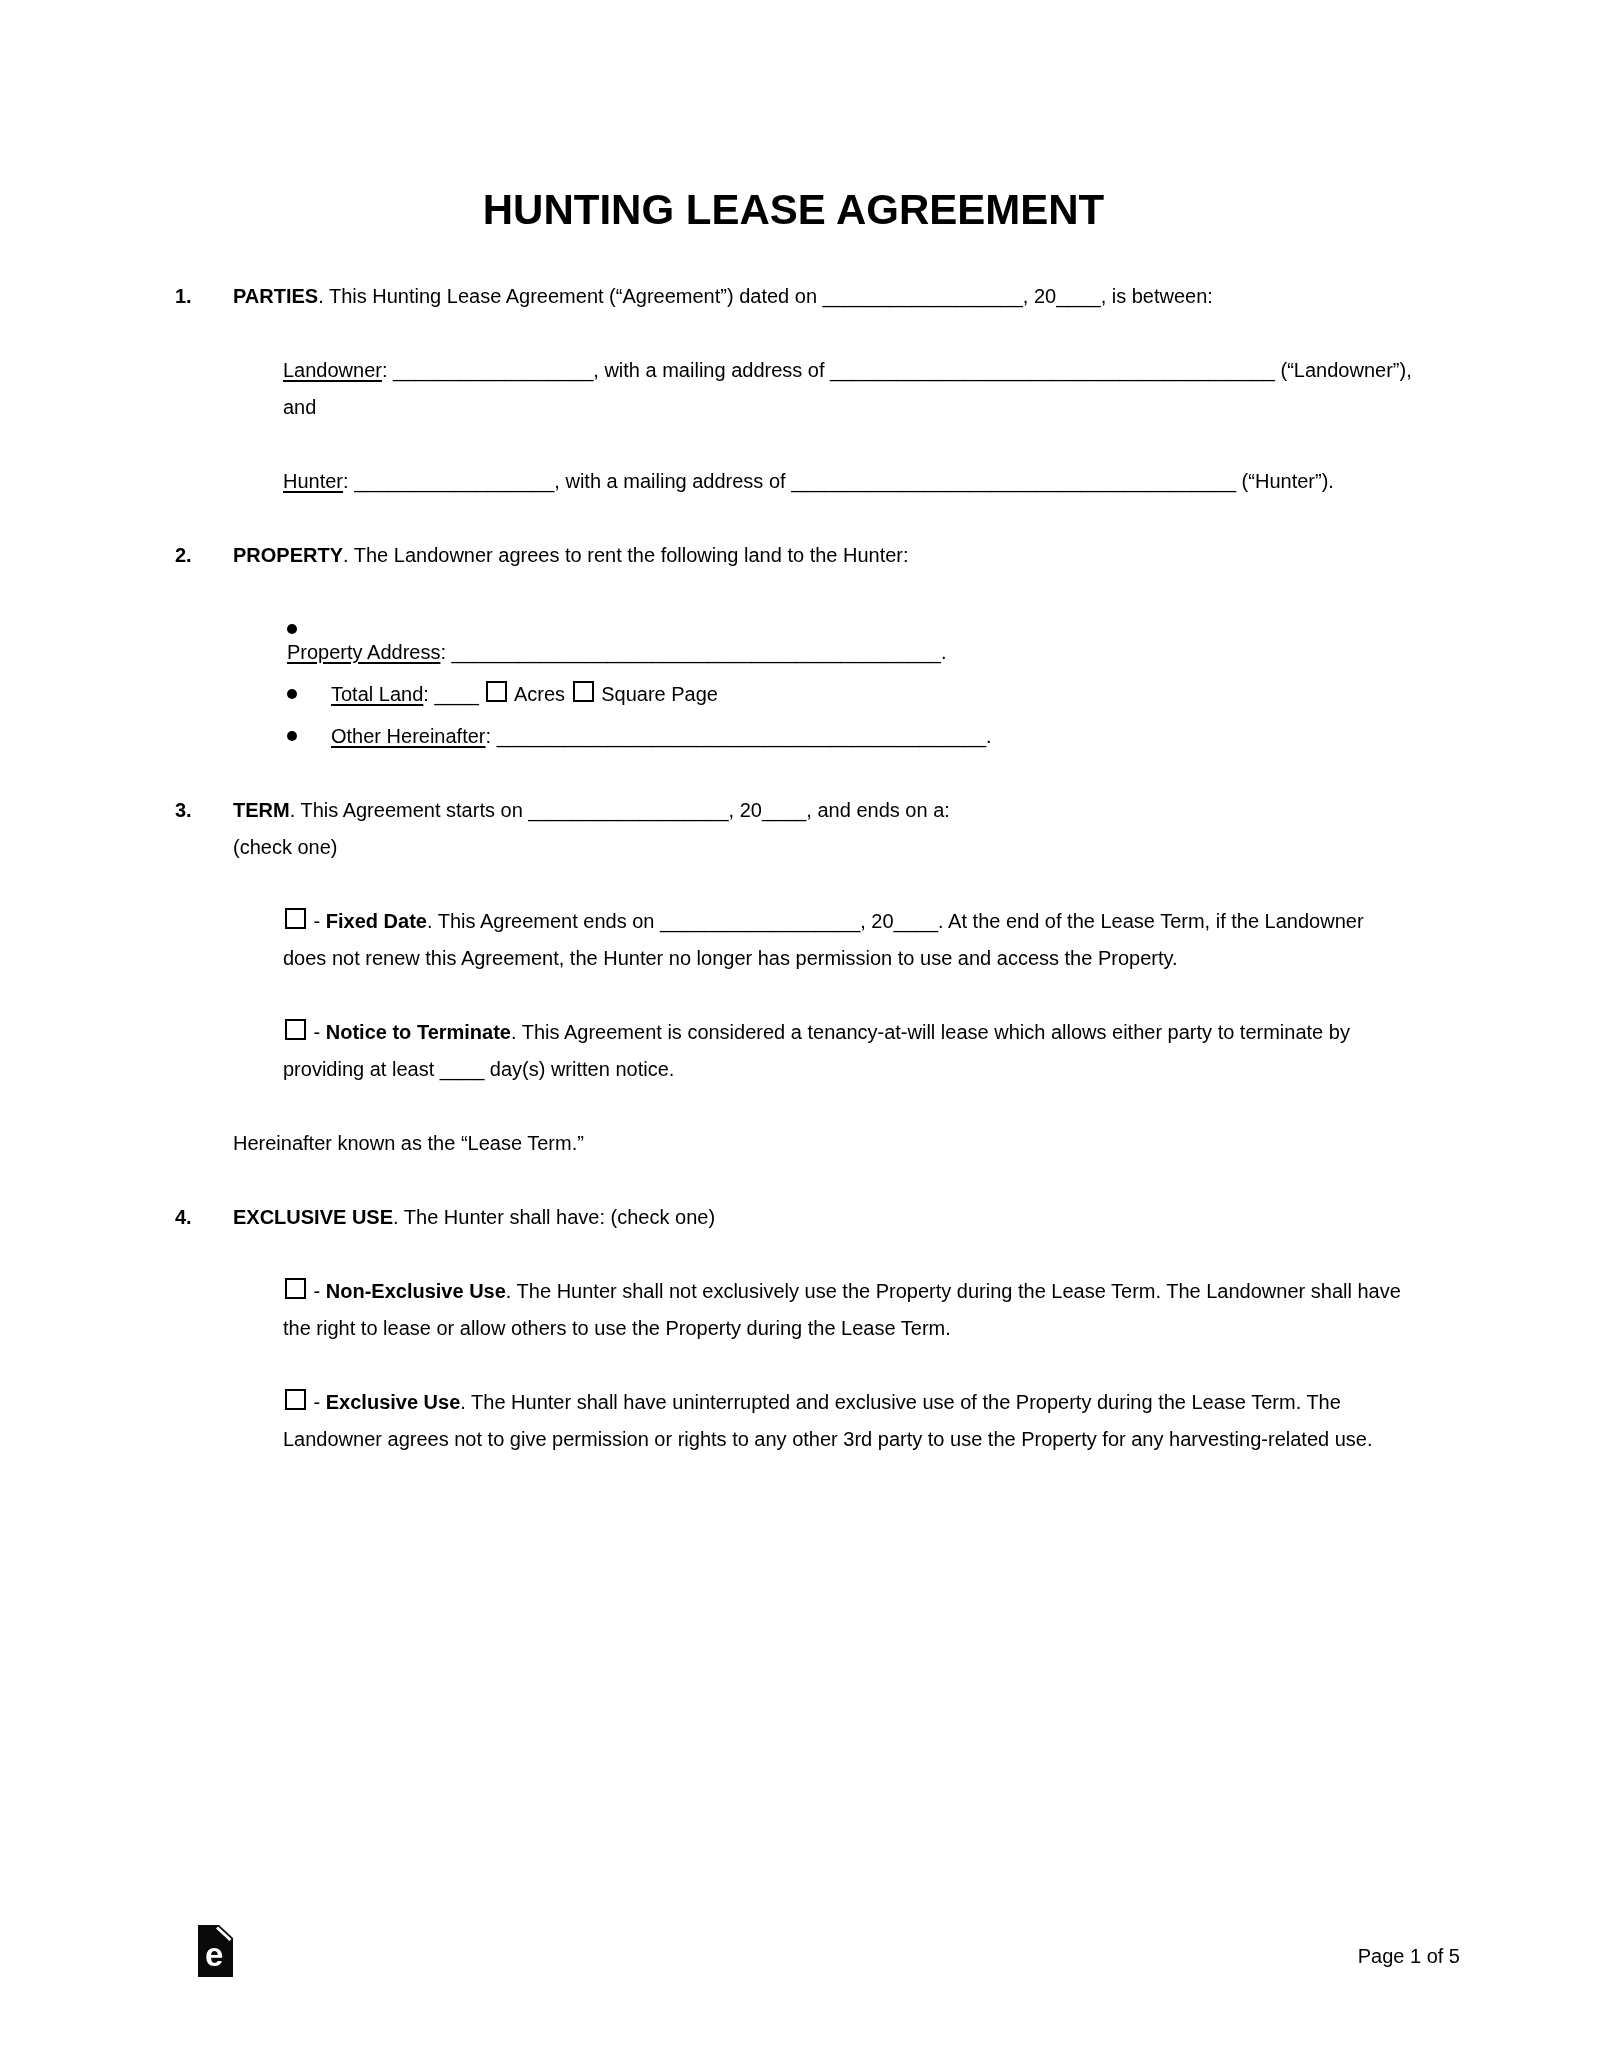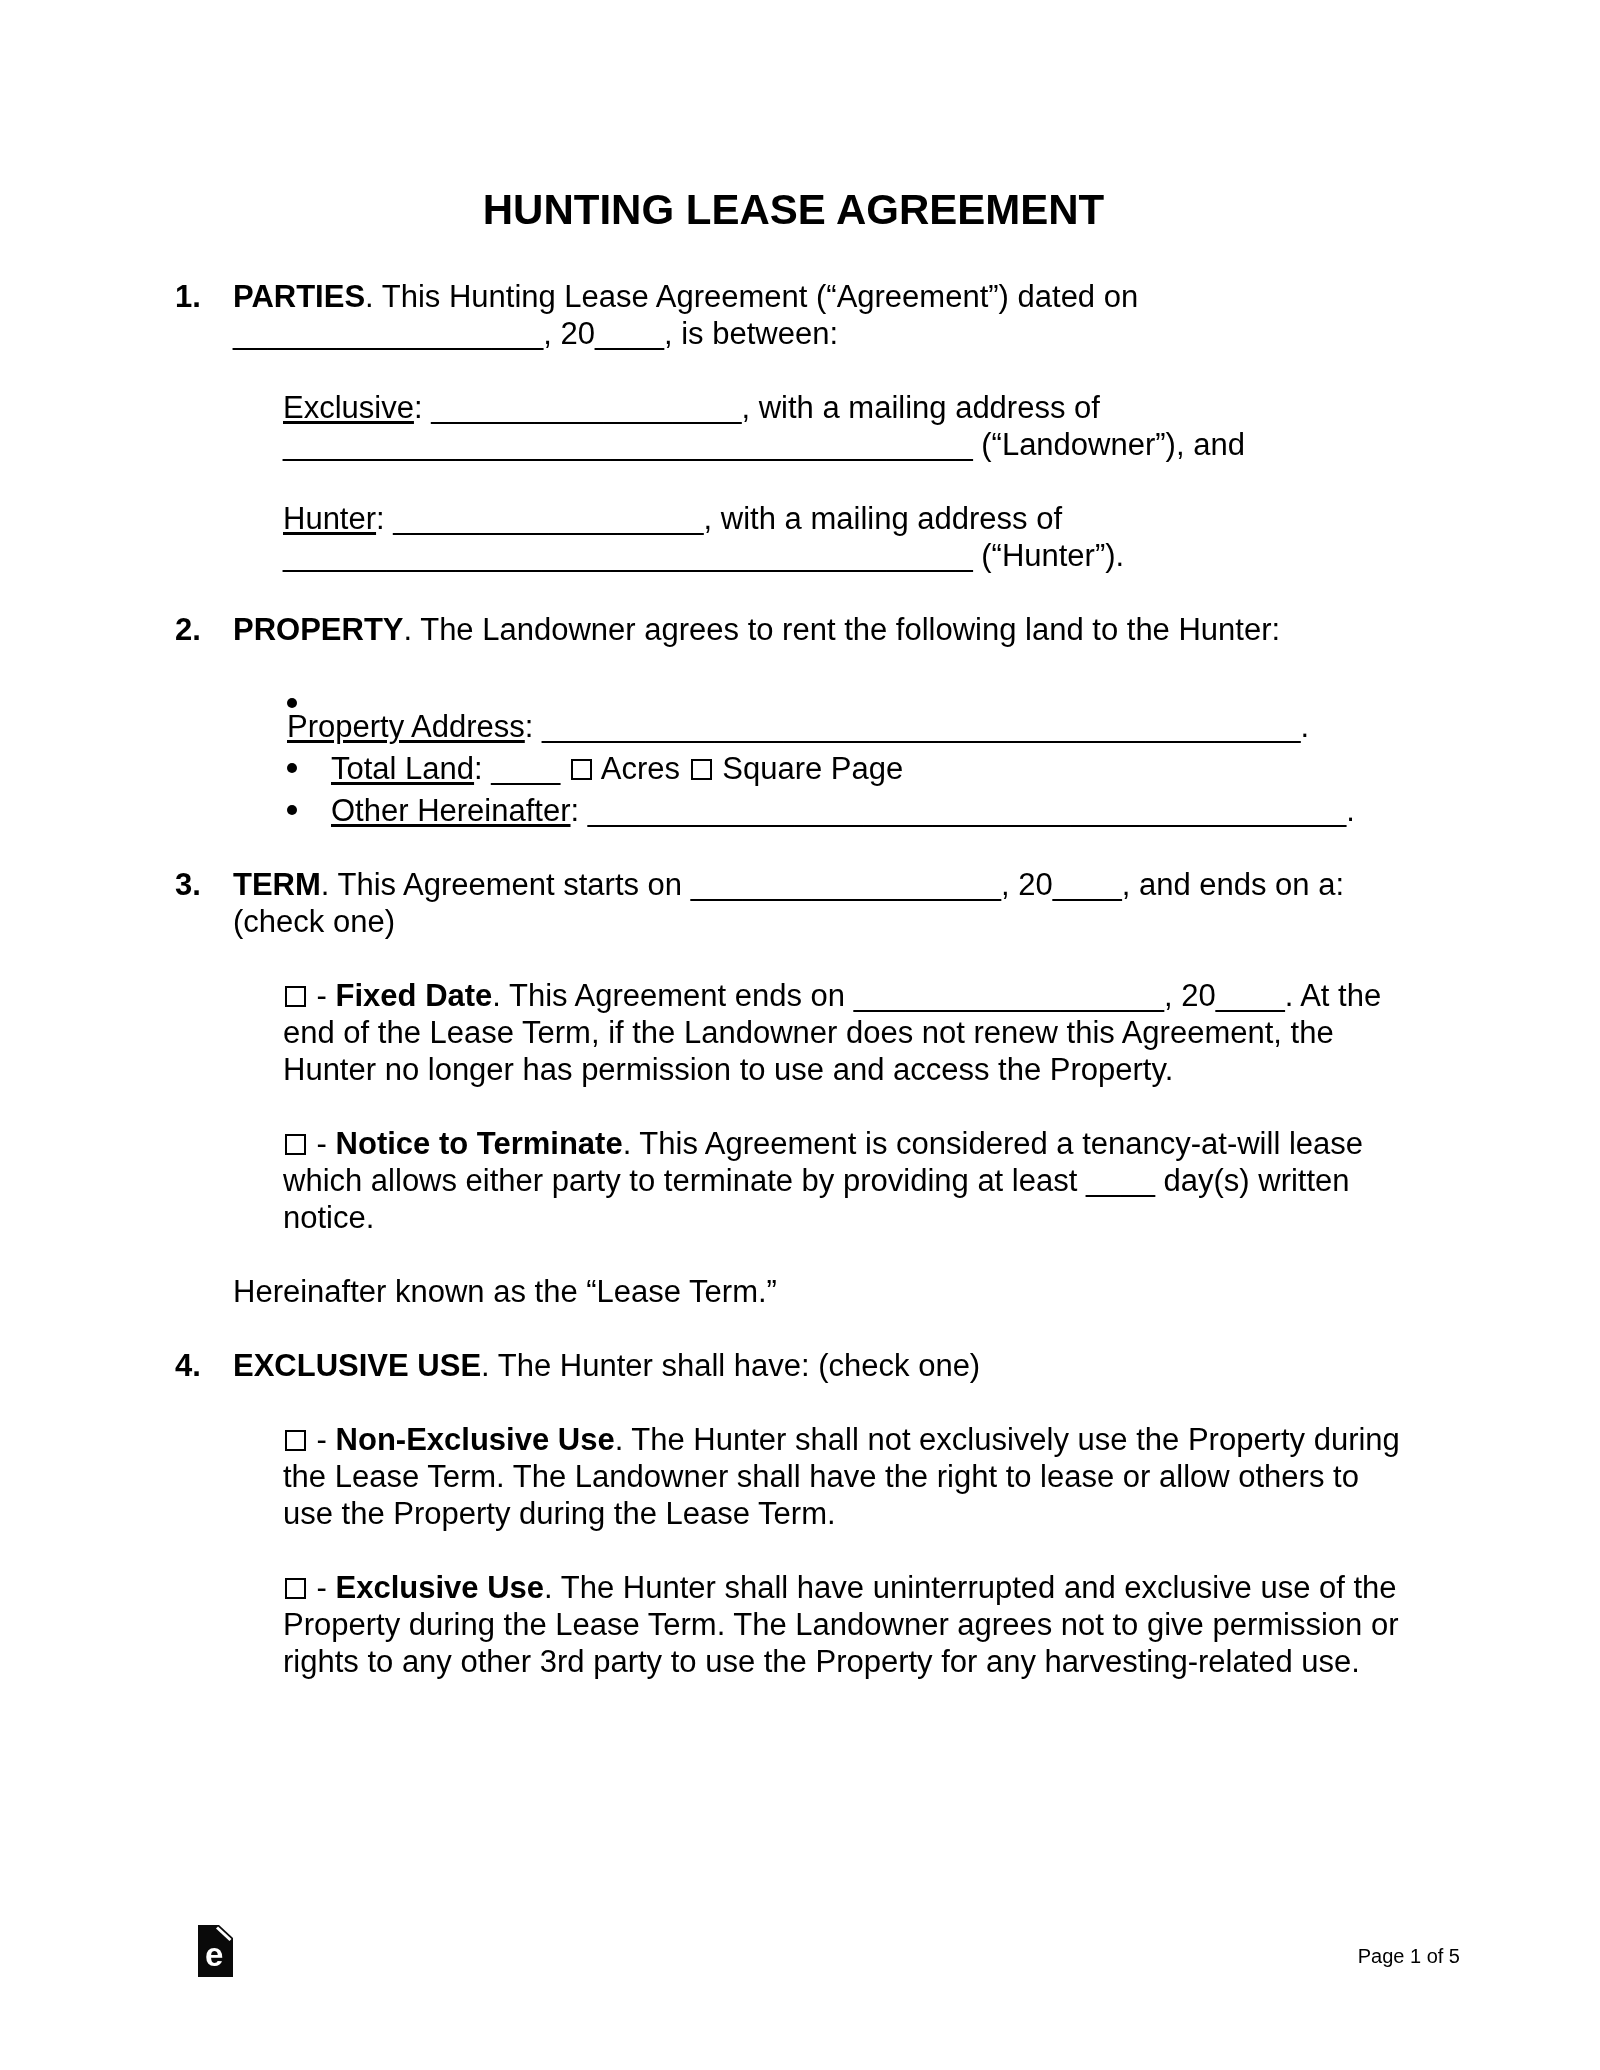--- a/index.html
+++ b/index.html
@@ -18,21 +18,21 @@
     top: 186px; left: 175px; width: 1237px;
     margin: 0;
     text-align: center;
     font-size: 42px; font-weight: bold;
     white-space: nowrap;
   }
 
   .doc {
     position: absolute;
     top: 278px; left: 175px; width: 1237px;
-    font-size: 31px; line-height: 37px;
+    font-size: 20px; line-height: 37px;
   }
   .doc p { margin: 37px 0 0 0; }
   .doc p.first { margin-top: 0; }
 
   
   .sec { padding-left: 58px; }
   .num { display: inline-block; width: 58px; margin-left: -58px; font-weight: bold; }
 
   
   .body-par { margin-left: 58px !important; }
@@ -72,21 +72,21 @@
 <body>
 
 <div class="page">
 
   <h1 class="title">HUNTING LEASE AGREEMENT</h1>
 
   <div class="doc">
 
     <p class="sec first"><span class="num">1.</span><b>PARTIES</b><span>. This Hunting Lease Agreement (“Agreement”) dated on __________________, 20____, is between:</span></p>
 
-    <p class="sub"><span class="ul">Exclusive</span><span>: __________________, with a mailing address of ________________________________________ (“Landowner”), and</span></p>
+    <p class="sub"><span class="ul">Landowner</span><span>: __________________, with a mailing address of ________________________________________ (“Landowner”), and</span></p>
 
     <p class="sub"><span class="ul">Hunter</span><span>: __________________, with a mailing address of ________________________________________ (“Hunter”).</span></p>
 
 
     <p class="sec"><span class="num">2.</span><b>PROPERTY</b><span>. The Landowner agrees to rent the following land to the Hunter:</span></p>
 
     <div class="bullet first-b">
         <span class="dot"></span>
         <span><span class="ul">Property Address</span><span>: ____________________________________________.</span></span>
       </div>

